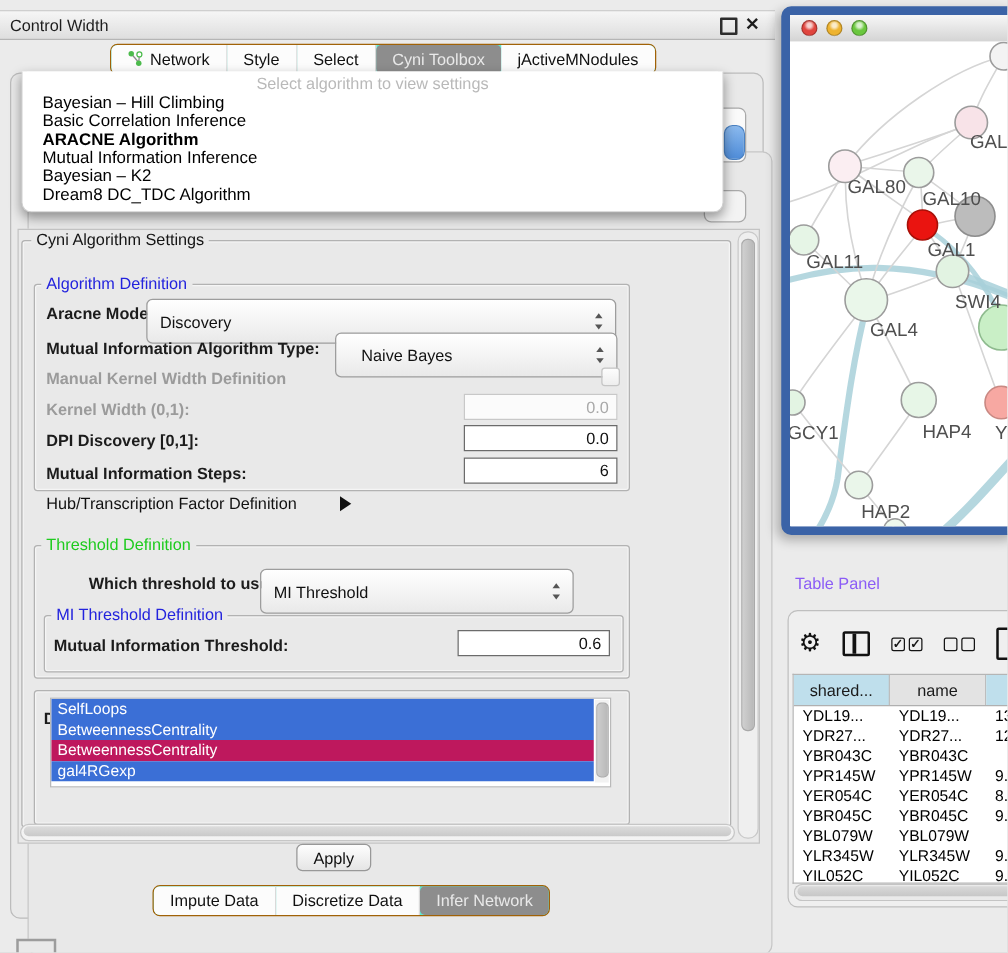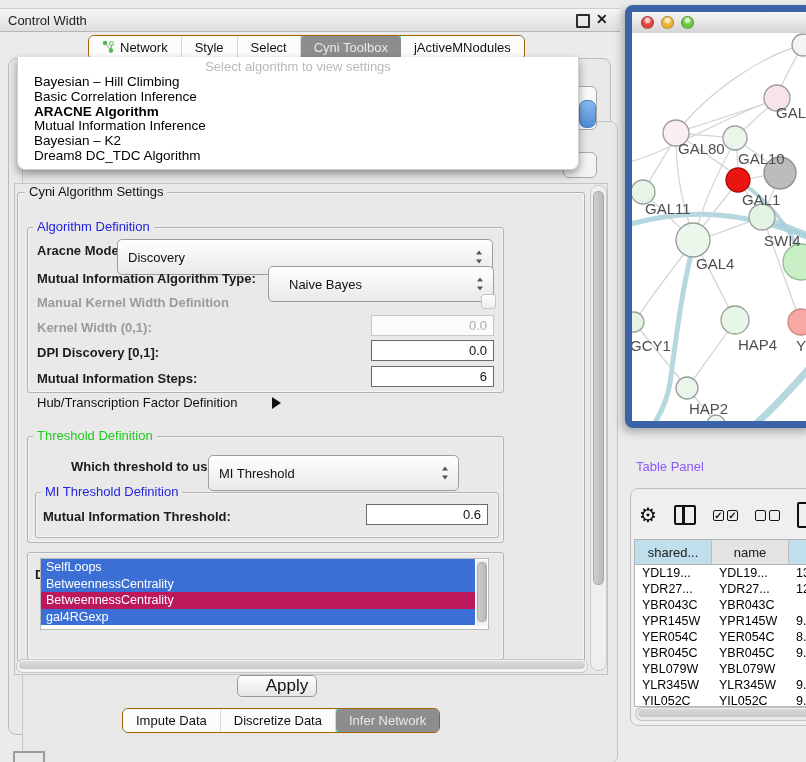--- a/index.html
+++ b/index.html
@@ -59,21 +59,21 @@
                        background:linear-gradient(90deg,#cdcdcd,#b9b9b9);border:1px solid #ababab;}
   .vscroll{position:absolute;left:590px;top:185px;width:15px;height:484px;background:#efefef;
            border:1px solid #c9c9c9;border-radius:8px;}
   .vscroll .thumb{position:absolute;left:2px;top:5px;width:9px;height:392px;border-radius:5px;
                   background:linear-gradient(90deg,#d0d0d0,#b8b8b8);border:1px solid #a9a9a9;}
   .hscroll{position:absolute;left:16px;top:659px;width:570px;height:12px;background:#f3f3f3;
            border:1px solid #c6c6c6;border-radius:7px;}
   .hscroll .thumb{position:absolute;left:2px;top:1px;right:2px;height:8px;border-radius:5px;
                   background:linear-gradient(#dcdcdc,#c9c9c9);}
   .btn{position:absolute;border:1px solid #989898;border-radius:5px;background:linear-gradient(#fefefe,#e5e5e5);
-       font-size:17px;color:#111;display:flex;align-items:center;justify-content:center;padding-left:20px;}
+       font-size:13px;color:#111;display:flex;align-items:center;justify-content:center;}
   
   .dropdown{position:absolute;left:17px;top:57px;width:560px;height:112px;background:#fff;z-index:20;
             border:1px solid #cfcfcf;border-top:none;border-radius:0 0 8px 8px;
             box-shadow:0 4px 9px rgba(0,0,0,.38);}
   .dd-prompt{font-size:13px;color:#b9b9b9;text-align:center;padding-top:2px;height:16px;}
   .dd-item{font-size:13.5px;color:#000000;line-height:14.8px;padding-left:16px;white-space:nowrap;}
   .dd-item.bold{font-weight:bold;}
   .frag{position:absolute;z-index:5;box-sizing:border-box;}
   
   .netwin{position:absolute;left:625px;top:5px;width:190px;height:423px;border:7px solid #3b63a7;

